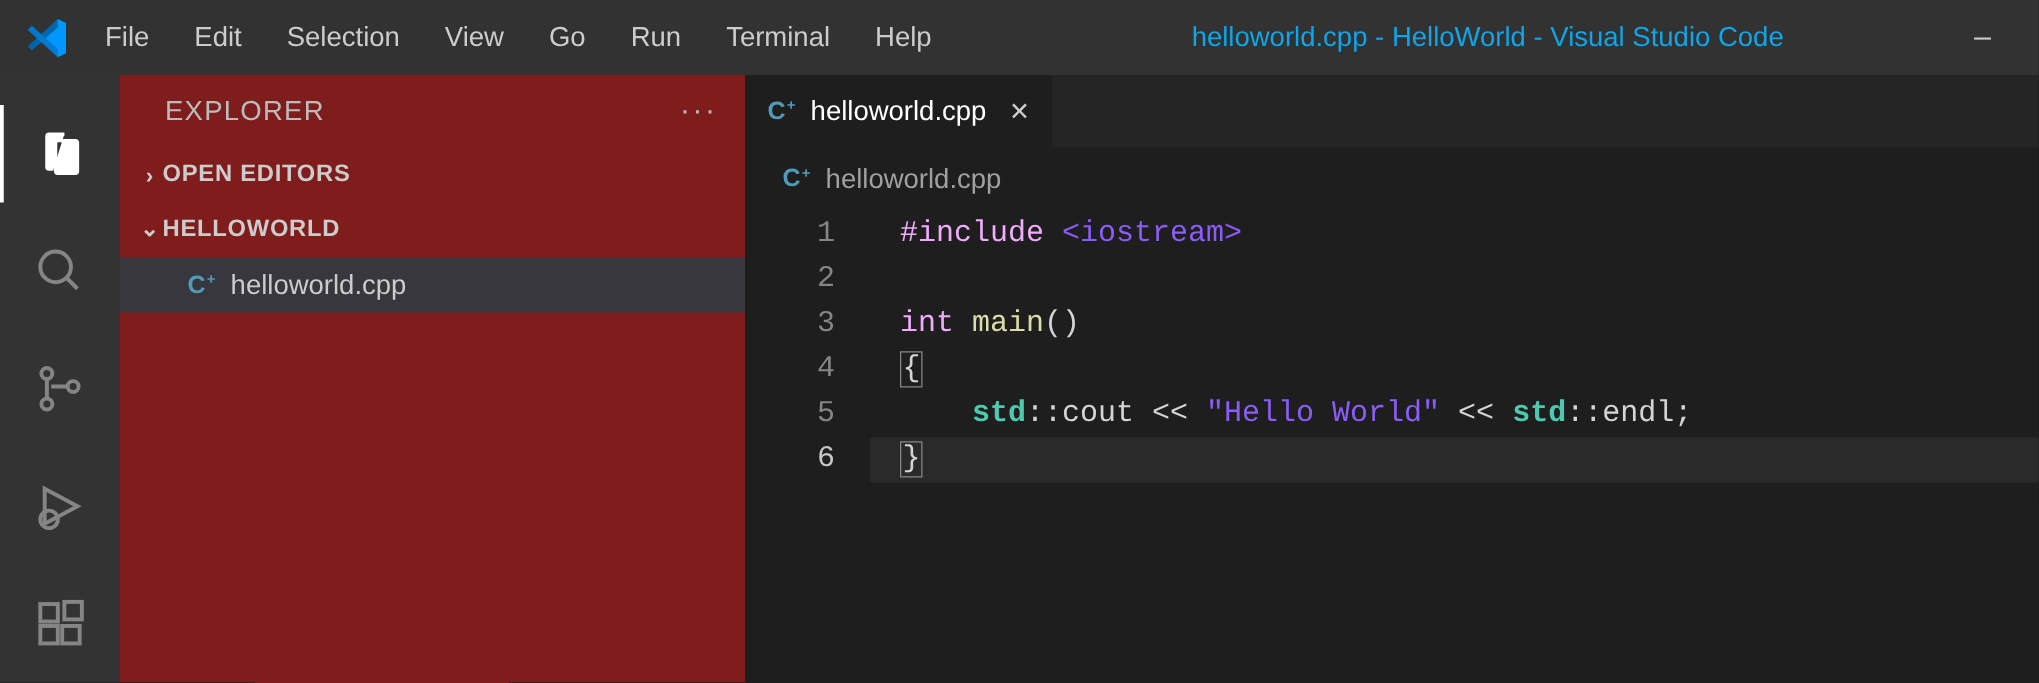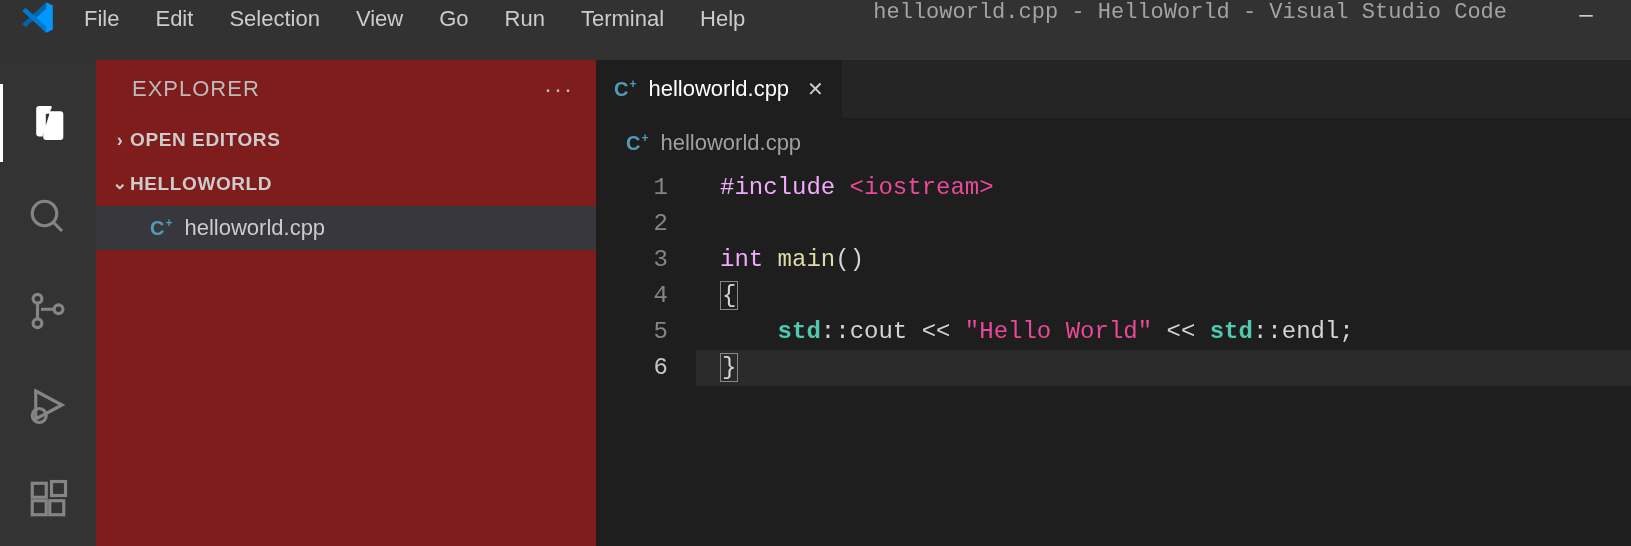--- a/index.html
+++ b/index.html
@@ -15,21 +15,21 @@
       color: #cccccc;
       overflow: hidden;
       display: flex;
       flex-direction: column;
     }
     
     .titlebar {
       height: 60px;
       background: #323233;
       display: flex;
-      align-items: flex-start;
+      align-items: center;
       padding: 0 10px;
       font-size: 22px;
     }
     .titlebar .logo {
       width: 35px;
       height: 35px;
       margin: 0 15px 0 10px;
     }
     .titlebar .menus {
       display: flex;
@@ -37,24 +37,23 @@
     }
     .titlebar .menu-item {
       padding: 6px 14px;
       border-radius: 3px;
       color: #cccccc;
       cursor: default;
     }
     .titlebar .window-title {
       flex: 1;
       text-align: center;
-      color: #a3a3a3;
+      color: #0ea5e9;
       margin-left: 100px;
       padding-right: 50px;
-      font-family: Liberation Mono, monospace;
     }
     .titlebar .window-controls {
       display: flex;
       gap: 24px;
       padding-right: 20px;
       font-size: 18px;
       color: #cccccc;
     }
     .titlebar .wc {
       width: 30px;
@@ -228,21 +227,21 @@
     }
     .codelines .line {
       white-space: pre;
       padding-left: 24px;
     }
     
     .tok-key { color: #f0abfc; }
     .tok-func { color: #dcdcaa; margin-top: 20px; }
     .tok-ns { color: #4ec9b0; font-weight: bold; }
     .tok-op { color: #d4d4d4; }
-    .tok-str { color: #ec4899; font-family: Liberation Mono, monospace; }
+    .tok-str { color: #8b5cf6; font-family: Liberation Mono, monospace; }
     .tok-txt { color: #d4d4d4; }
     .bracket-hl {
       border: 1px solid #888;
       padding: 0 1px;
       color: #d4d4d4;
     }
     .cursor-line {
       background: #2a2a2a;
     }
   </style>

